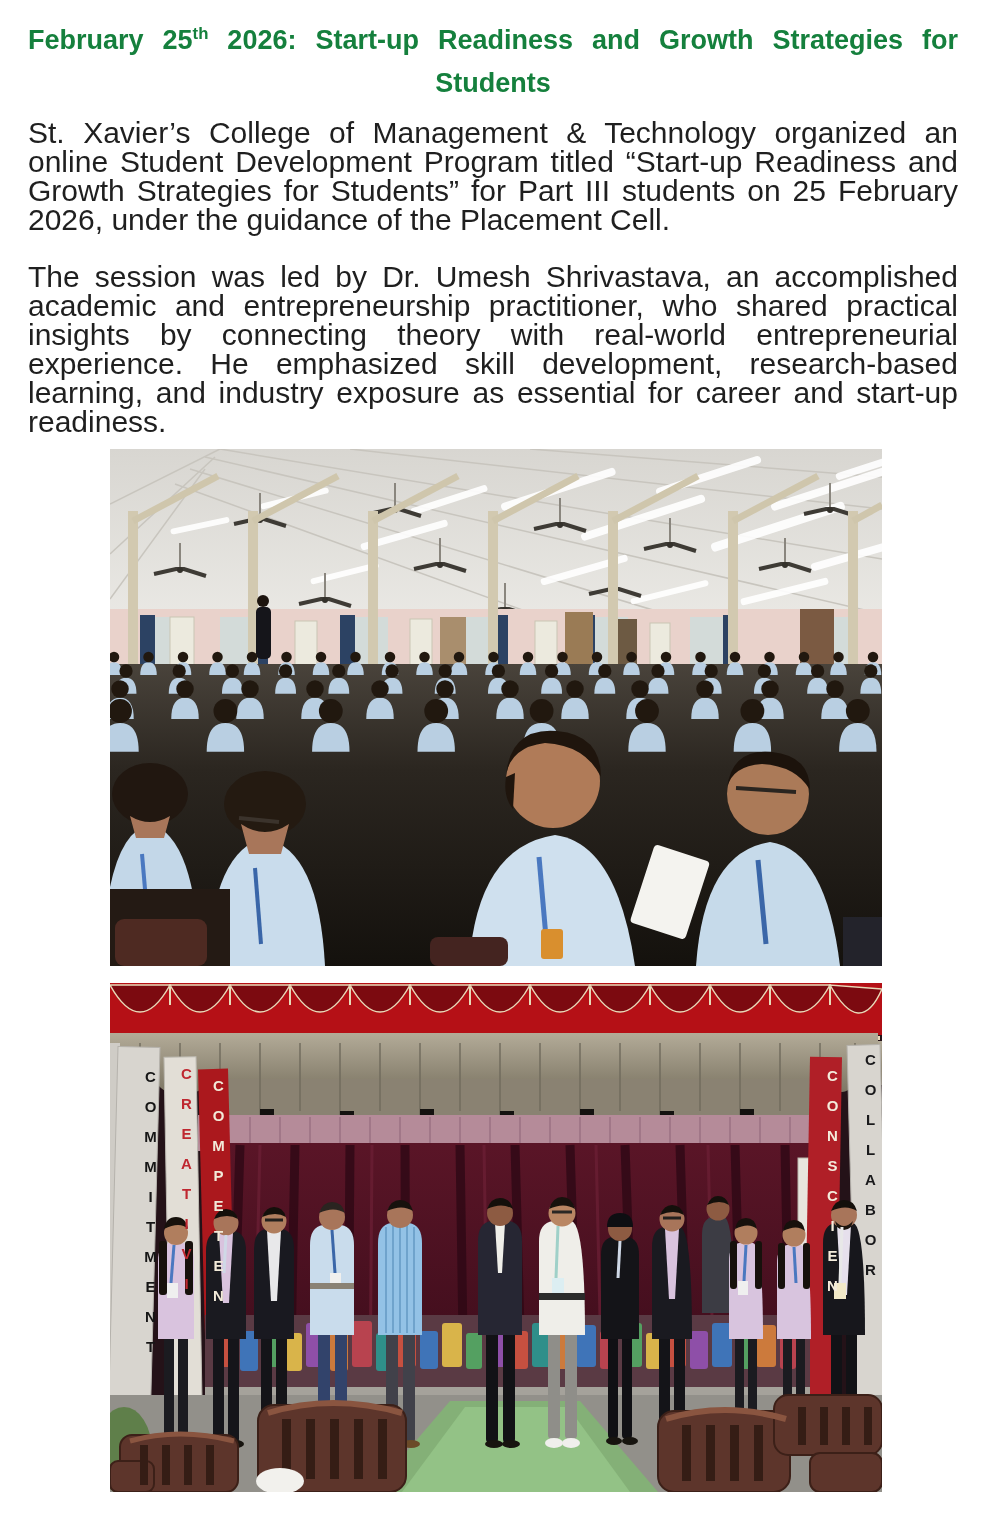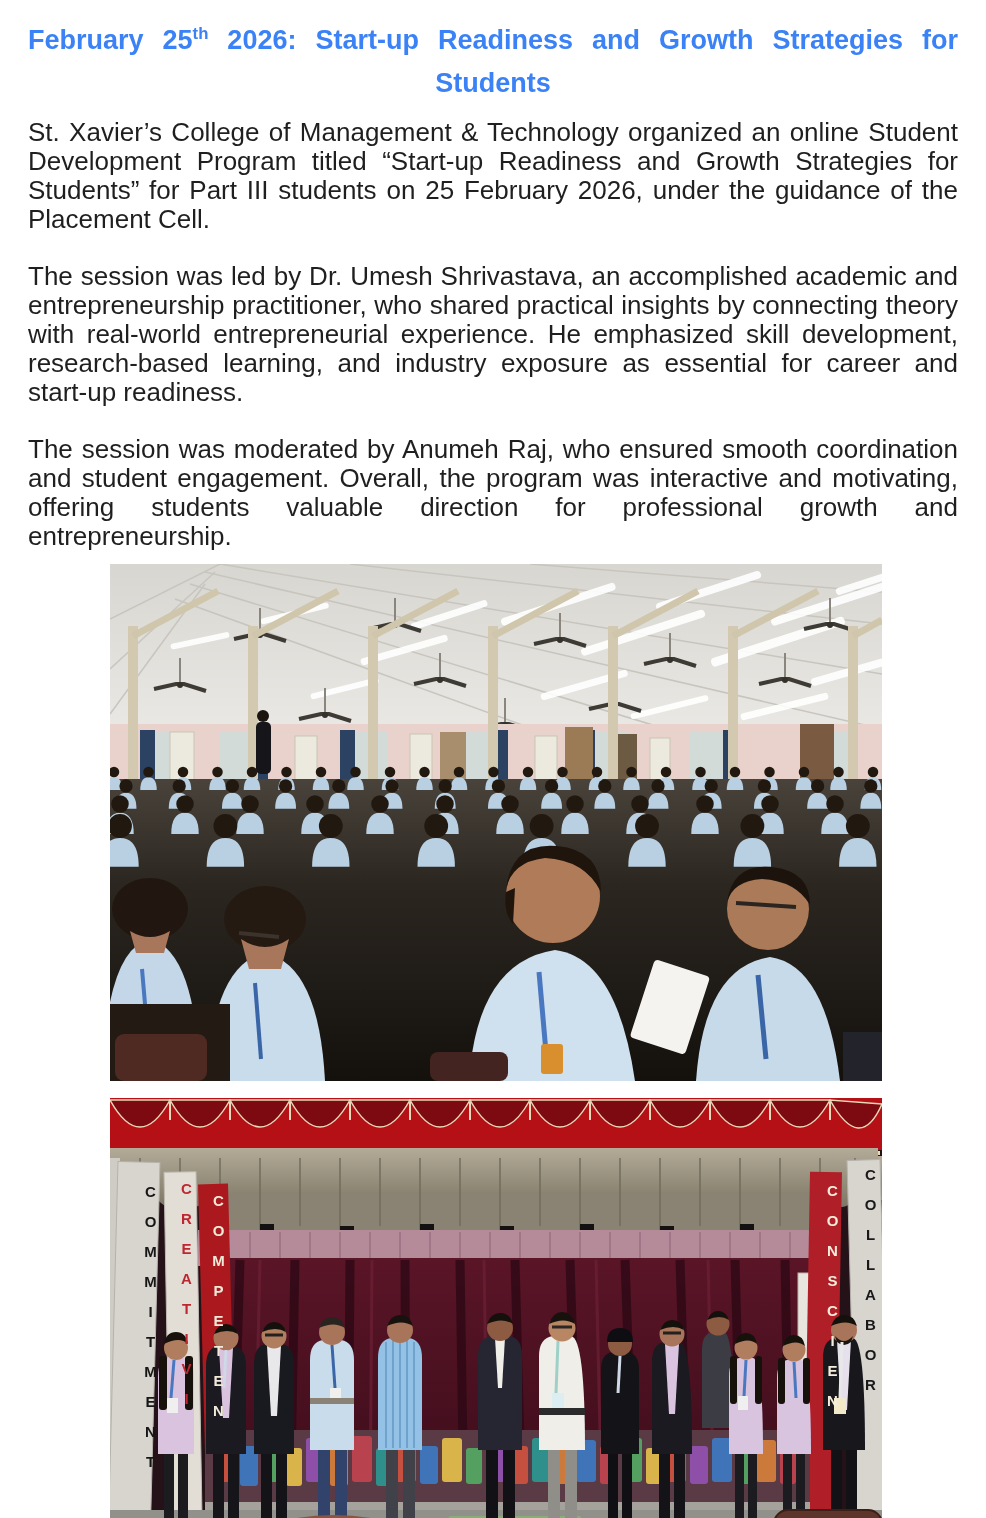--- a/index.html
+++ b/index.html
@@ -1,43 +1,42 @@
 <!DOCTYPE html>
 <html><head>
 <meta charset="utf-8">
 <style>
   html,body{margin:0;padding:0;background:#ffffff;}
   body{width:986px;height:1518px;font-family:"Liberation Sans",sans-serif;color:#1f1f1f;overflow:hidden;}
   .page{padding:0 28px;box-sizing:border-box;}
-  h1{margin:12px 0 0 0;font-size:27px;line-height:43px;font-weight:bold;color:#3b82f6;}
+  h1{margin:12px 0 0 0;font-size:27px;line-height:43px;font-weight:bold;color:#15803d;}
   h1 .tline1{display:block;text-align:justify;text-align-last:justify;}
   h1 sup{font-size:0.62em;vertical-align:super;}
   h1 .tline2{display:block;text-align:center;}
-  p.bodytext{margin:28px 0 0 0;font-size:26px;line-height:29px;text-align:justify;}
+  p.bodytext{margin:28px 0 0 0;font-size:30px;line-height:29px;text-align:justify;}
   p.bodytext.first{margin-top:13px;}
   figure{margin:13px 0 0 82px;width:772px;position:relative;padding:0;}
   figure.second{margin-top:17px;}
   figure svg{display:block;}
   .vbanner{position:absolute;writing-mode:vertical-rl;text-orientation:upright;
     font-weight:bold;font-size:15px;letter-spacing:13px;line-height:1;
     overflow:hidden;text-align:center;pointer-events:none;}
 </style>
 </head>
 <body>
 
 <div class="page">
 
   <h1>
     <span class="tline1"><span>February 25</span><sup>th</sup><span> 2026: Start-up Readiness and Growth Strategies for</span></span>
     <span class="tline2">Students</span>
   </h1>
 
   <p class="bodytext first">St. Xavier’s College of Management &amp; Technology organized an online Student Development Program titled “Start-up Readiness and Growth Strategies for Students” for Part III students on 25 February 2026, under the guidance of the Placement Cell.</p>
   <p class="bodytext">The session was led by Dr. Umesh Shrivastava, an accomplished academic and entrepreneurship practitioner, who shared practical insights by connecting theory with real-world entrepreneurial experience. He emphasized skill development, research-based learning, and industry exposure as essential for career and start-up readiness.</p>
-  <p class="bodytext">The session was moderated by Anumeh Raj, who ensured smooth coordination and student engagement. Overall, the program was interactive and motivating, offering students valuable direction for professional growth and entrepreneurship.</p>
 
   <figure>
     <svg width="772" height="517" viewBox="0 0 772 517">
       <defs>
         <linearGradient id="ceil" x1="0" y1="0" x2="0" y2="1">
           <stop offset="0" stop-color="#d8d6d1"></stop>
             <stop offset="1" stop-color="#f0efeb"></stop>
         </linearGradient>
         <linearGradient id="crowdG" x1="0" y1="0" x2="0" y2="1">
           <stop offset="0" stop-color="#49433b"></stop>

